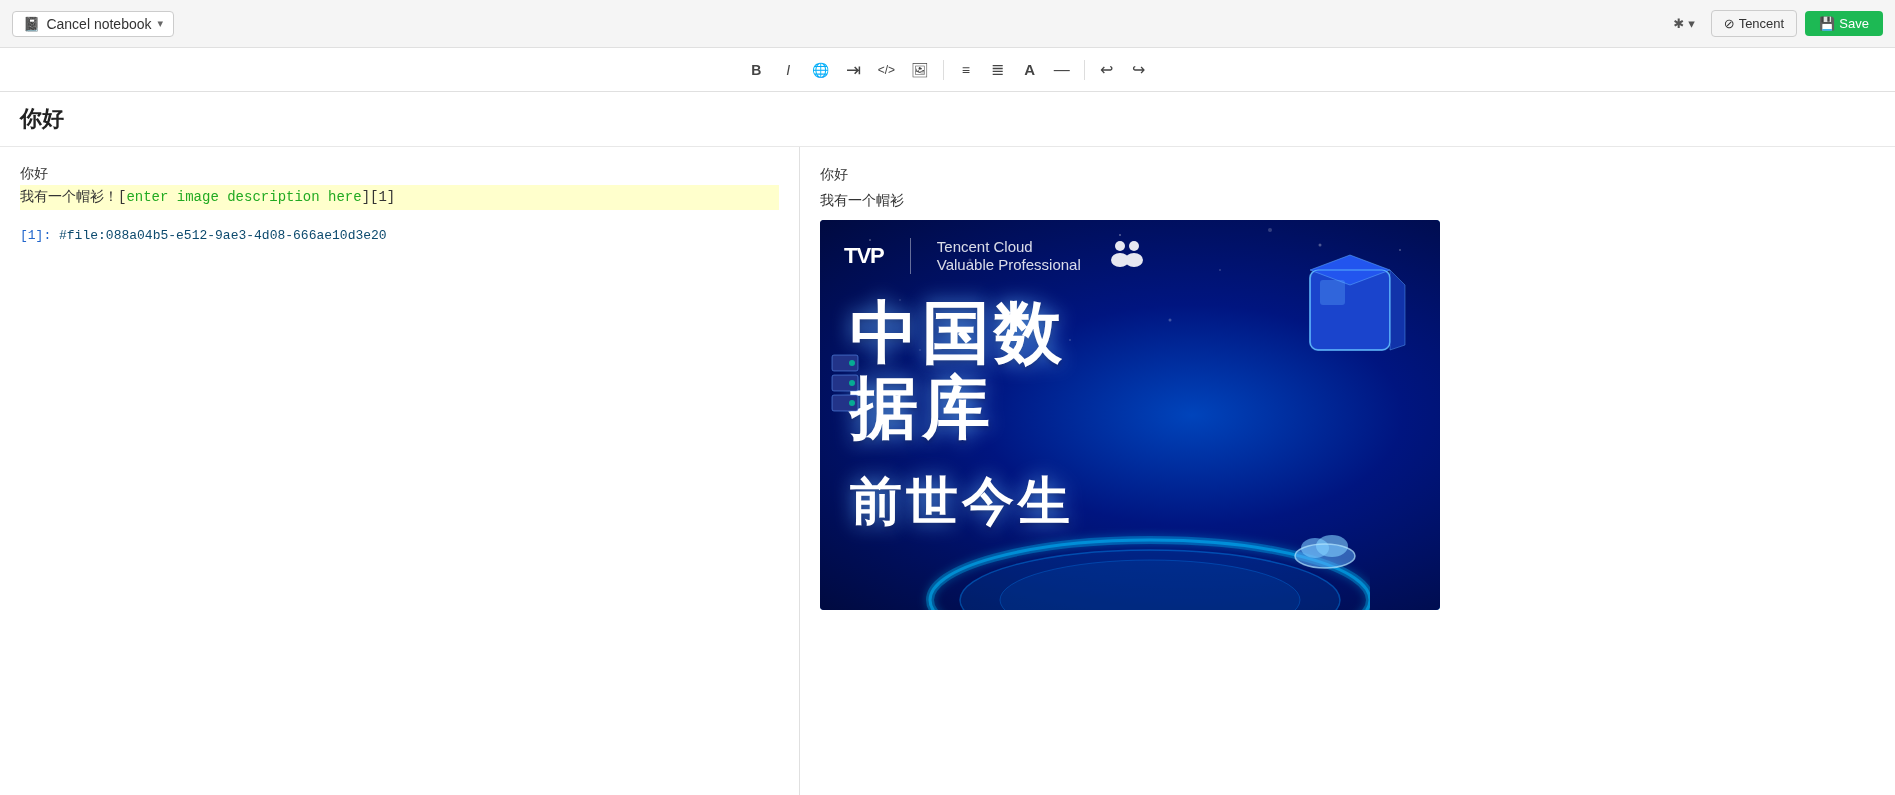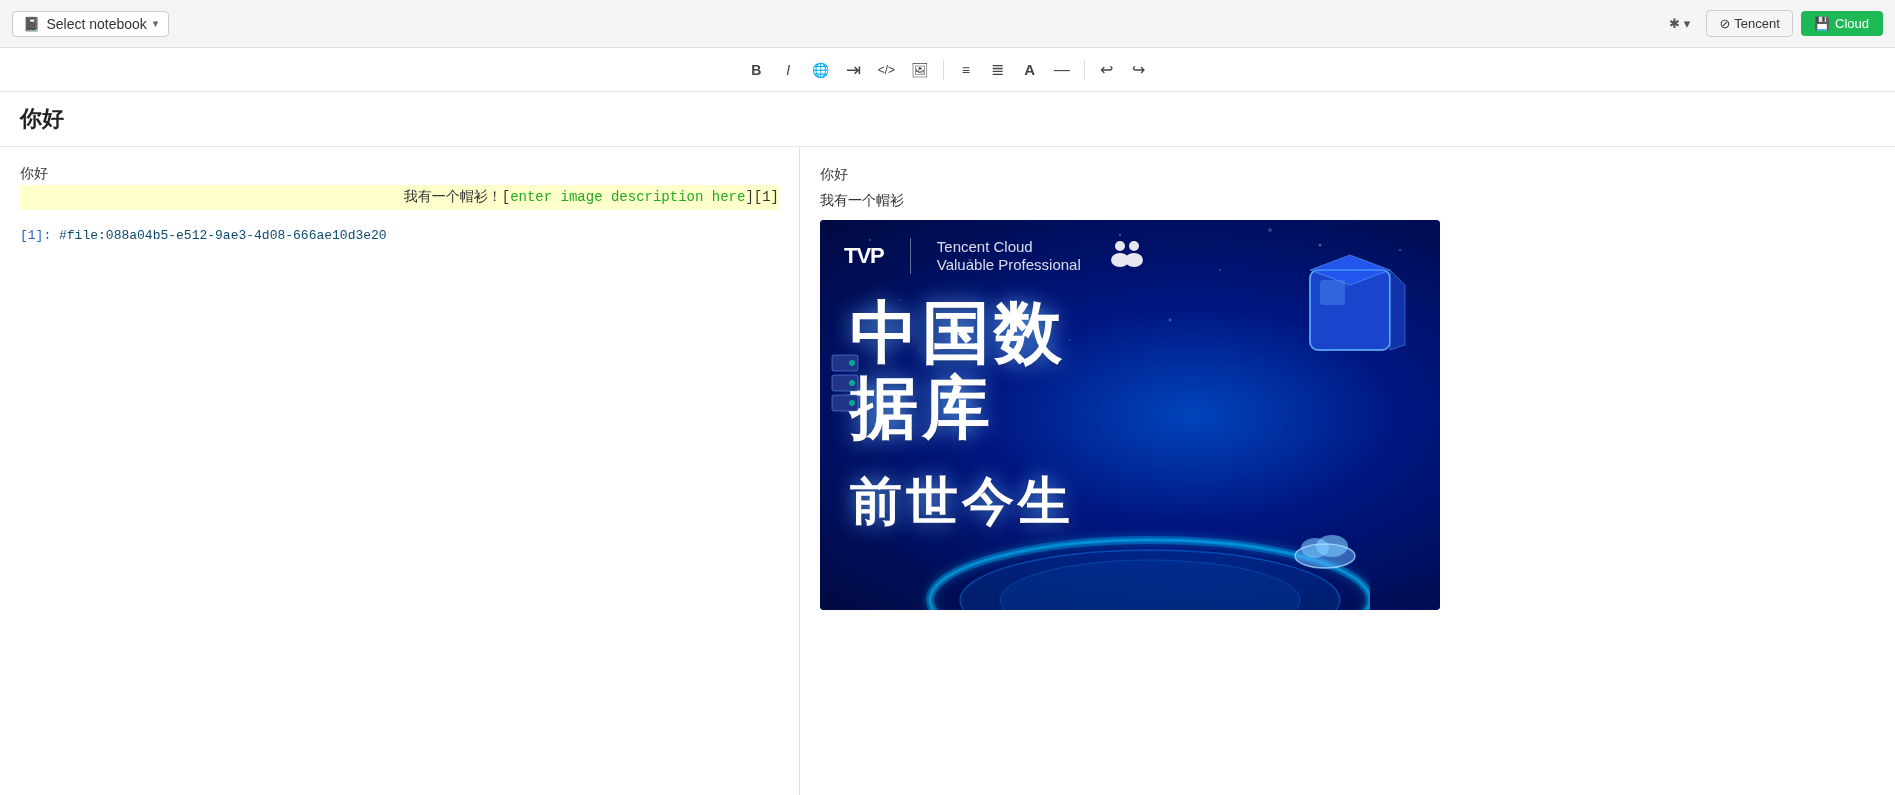--- a/index.html
+++ b/index.html
@@ -129,21 +129,20 @@
       font-size: 14px;
       line-height: 1.6;
       color: #333;
     }
     .source-line { display: block; }
     .source-highlight {
       background: #ffffcc;
       display: inline-block;
       width: 100%;
       padding: 1px 0;
-      text-align: right;
     }
     .image-desc-placeholder {
       color: #22aa22;
       background: #ffffcc;
       font-family: 'Courier New', monospace;
       font-size: 14px;
     }
     .source-ref {
       display: block;
       margin-top: 16px;
@@ -248,36 +247,36 @@
     .preview-pane::-webkit-scrollbar { width: 6px; }
     .source-pane::-webkit-scrollbar-thumb,
     .preview-pane::-webkit-scrollbar-thumb { background: #ccc; border-radius: 3px; }
   </style>
 </head>
 <body>
 
 <div class="top-bar">
   <div class="notebook-select">
     <span class="book-icon">📓</span>
-    <span>Select notebook</span>
+    <span>Cancel notebook</span>
     <span class="chevron">▾</span>
   </div>
 
   <div class="top-right">
     <button class="btn-icon">
       <span>✱</span>
       <span>▾</span>
     </button>
     <button class="btn-cancel">
       <span>⊘</span>
       <span>Tencent</span>
     </button>
     <button class="btn-save">
       <span>💾</span>
-      <span>Cloud</span>
+      <span>Save</span>
     </button>
   </div>
 </div>
 
 <div class="toolbar">
   <button class="toolbar-btn" style="font-weight:bold;">B</button>
   <button class="toolbar-btn" style="font-style:italic;">I</button>
   <button class="toolbar-btn" title="Link">🌐</button>
   <button class="toolbar-btn" title="Indent" style="font-size:18px;">⇥</button>
   <button class="toolbar-btn" title="Code" style="font-size:12px;">&lt;/&gt;</button>

